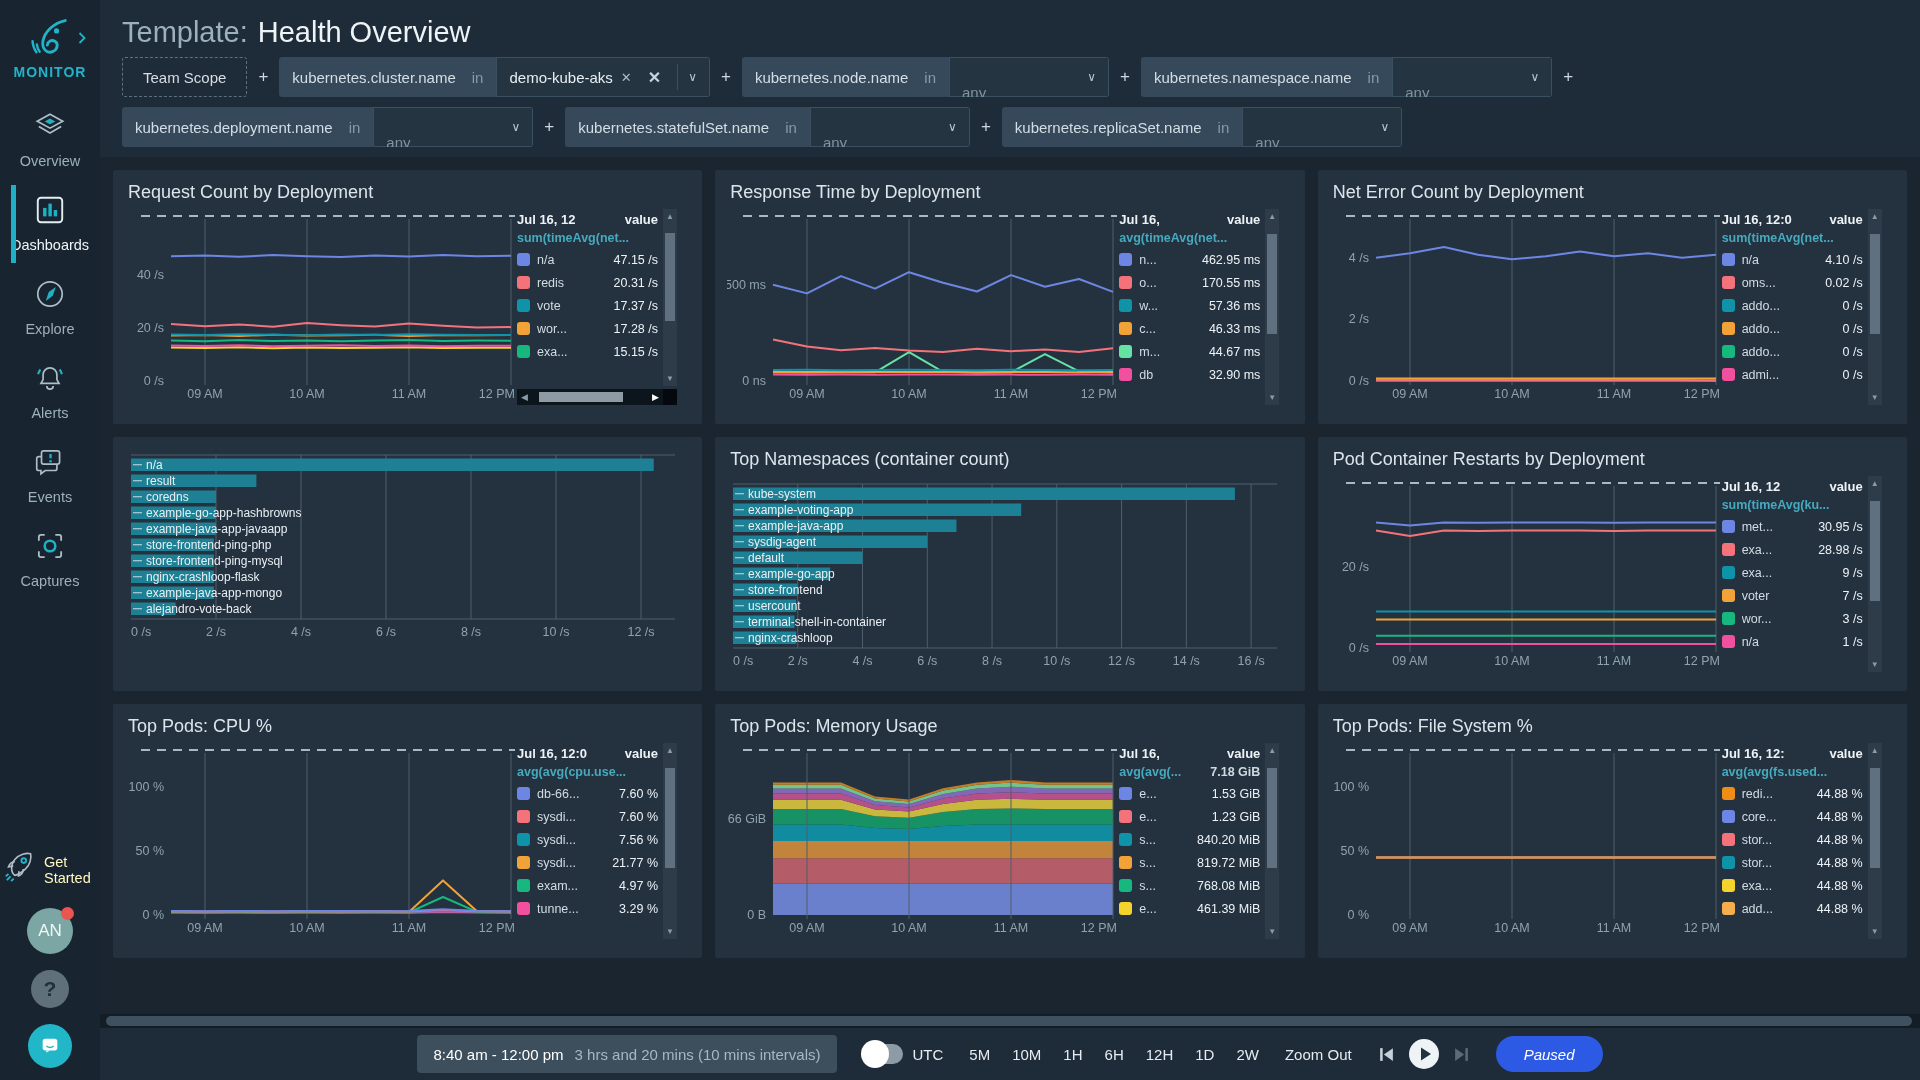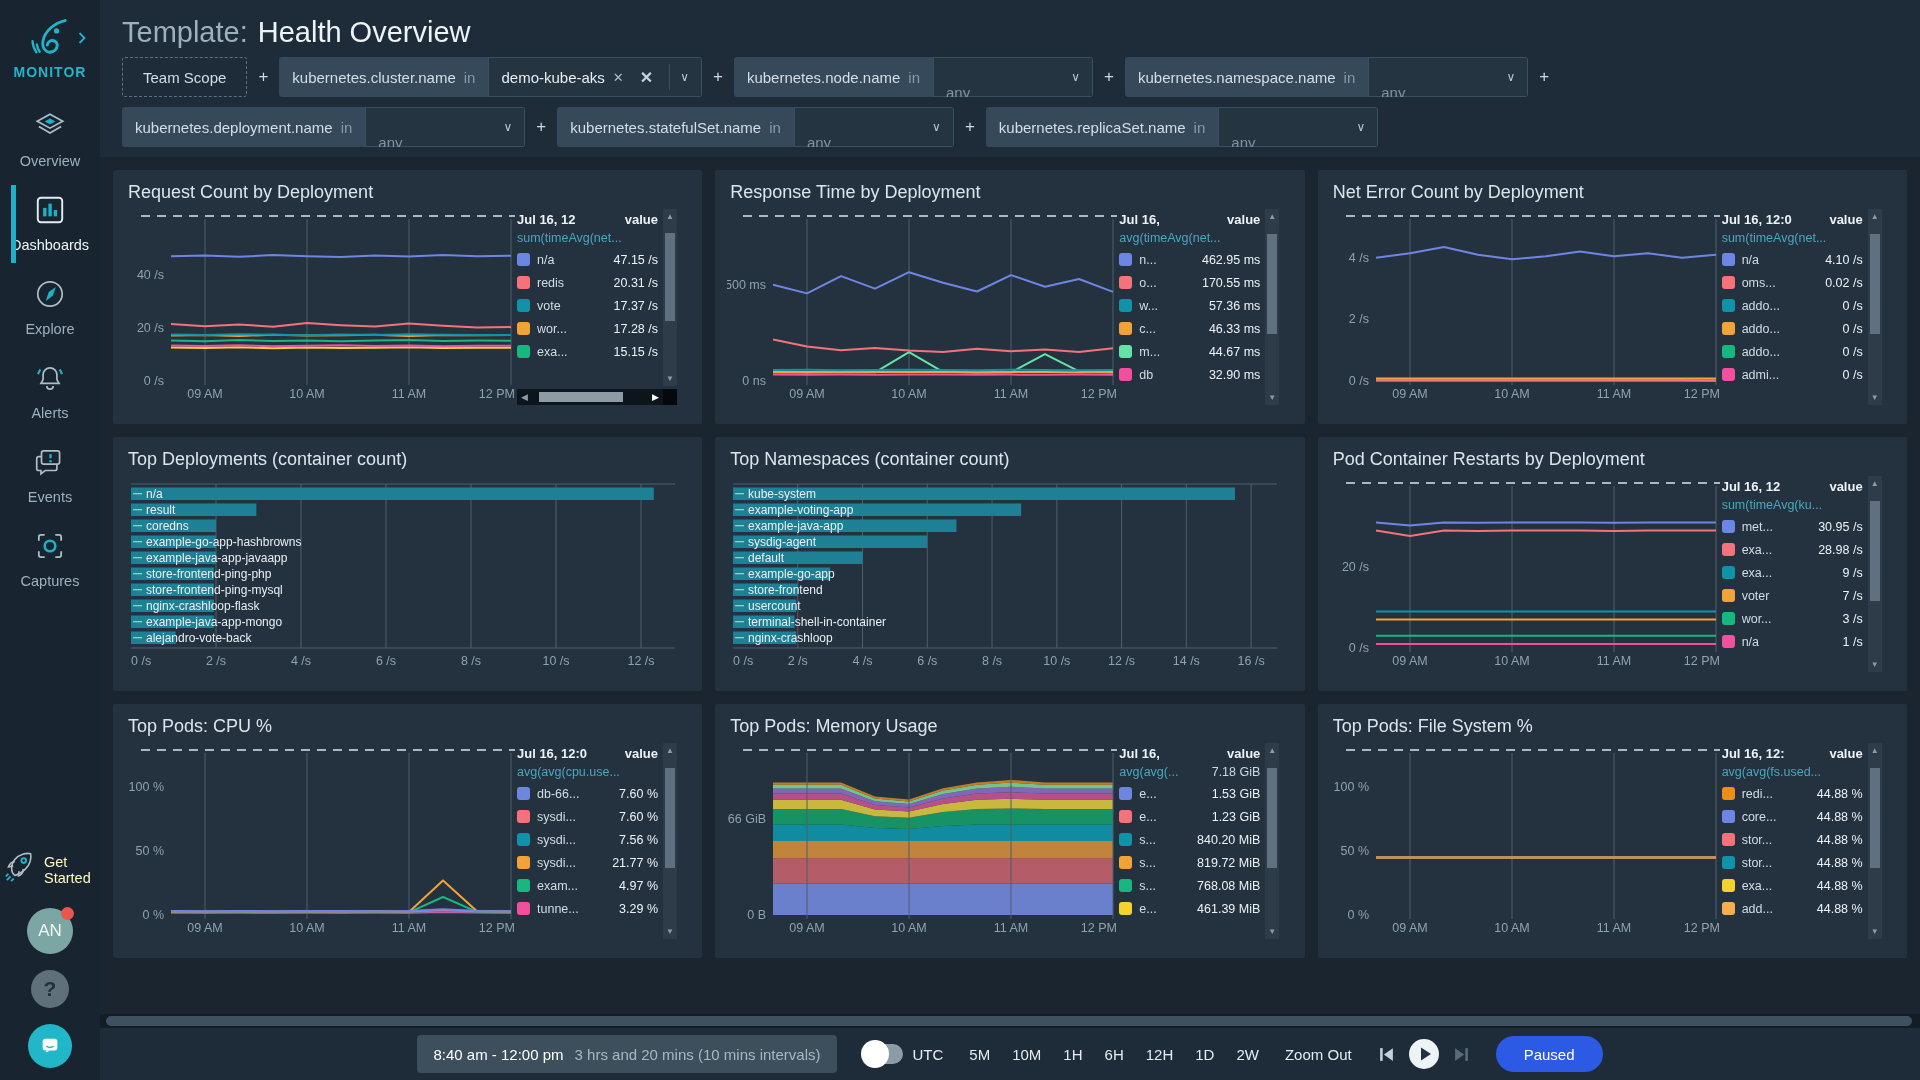--- a/index.html
+++ b/index.html
@@ -34,40 +34,40 @@
   .page-title { font-size:29px; font-weight:400; color:#eef3f6; }
   .page-title .prefix { color:#9db0bd; margin-right:10px; }
   .create-btn { position:absolute; right:0; top:12px; background:#14a9c4; color:#fff; font-size:17px;
     padding:13px 24px; border:none; border-radius:3px 0 0 3px; cursor:pointer; font-family:inherit; }
   .filters { padding:0 22px 10px; display:flex; flex-direction:column; gap:10px; flex:none; }
   .f-row { display:flex; align-items:center; gap:10px; }
   .team-scope { border:1px dashed #5b7181; border-radius:3px; padding:0 20px; height:40px; display:flex; align-items:center;
     color:#d5dee5; font-size:15px; cursor:pointer; }
   .plus { color:#cdd8e0; font-size:17px; padding:0 1px; cursor:pointer; }
   .chip { display:flex; height:40px; align-items:stretch; border-radius:3px; overflow:hidden; font-size:15px; }
-  .chip-field { background:#35495b; display:flex; align-items:center; padding:0 13px; gap:8px; color:#d5dee5; cursor:pointer; }
+  .chip-field { background:#35495b; display:flex; align-items:center; padding:0 13px; gap:16px; color:#d5dee5; cursor:pointer; }
   .chip-field .op { color:#8699a6; }
   .chip-value { background:#243441; border:1px solid #3a4f5f; display:flex; align-items:center; padding:0 12px; gap:10px;
     min-width:160px; cursor:pointer; }
   .chip-value .val-any { color:#7f93a0; flex:1;margin-top:31px; }
   .chip-value .val-set { color:#e8eef3; display:flex; align-items:center; gap:8px; flex:1; }
   .chip-value .tag-x { color:#aebcc6; font-size:13px; cursor:pointer; }
   .chip-value .clear-x { color:#c7d2da; font-size:16px; font-weight:bold; cursor:pointer; padding:0 6px; }
   .chip-value .vdiv { width:1px; background:#3a4f5f; align-self:stretch; margin:6px 0; }
   .chip-value .chev { color:#b9c6cf; font-size:12px; }
   #charts { flex:1; background:#1a2530; padding:13px 13px 0; display:grid;
     grid-template-columns:repeat(3,1fr); gap:13px; align-content:start; }
   .card { background:#243240; border-radius:2px; padding:10px 12px 6px; height:254px; }
   .card-title { font-size:18px; color:#dce5eb; margin:2px 0 6px 3px; font-weight:400; }
   .card-body { display:flex; }
   .legend-wrap { width:160px; display:flex; flex-direction:column; flex:none; }
   .legend-main { display:flex; flex:1; }
   .legend { flex:1; font-size:12.5px; overflow:hidden; }
   .lg-head { display:flex; justify-content:space-between; font-weight:bold; color:#edf2f6; padding:3px 0 2px; font-size:13px; }
-  .lg-metric { color:#46a9bd; padding:2px 0 3px; white-space:nowrap; display:flex; justify-content:space-between; }
+  .lg-metric { color:#46a9bd; padding:2px 0 3px; white-space:nowrap; display:flex; justify-content:space-between;font-weight:bold; }
   .lg-metric .mval { color:#9fb1bc; }
   .lg-row { display:flex; align-items:center; gap:7px; height:23px; cursor:pointer; }
   .lg-row .sw { width:13px; height:13px; border-radius:3px; flex:none; }
   .lg-row .nm { color:#d2dce3; flex:1; white-space:nowrap; overflow:hidden; }
   .lg-row .vl { color:#edf2f6; white-space:nowrap; }
   .vscroll { width:14px; margin-left:5px; background:#2e3c49; display:flex; flex-direction:column; align-items:center; padding:2px 0; flex:none; }
   .vs-arrow { color:#8a9ba7; font-size:8px; line-height:11px; cursor:pointer; }
   .vs-track { flex:1; width:10px; margin:2px 0; position:relative; }
   .vs-thumb { position:absolute; top:6%; left:0; width:10px; height:60%; background:#5f7080; cursor:grab; }
   .hscroll { height:16px; display:flex; align-items:center; background:#0d151c; margin-top:3px; }
@@ -87,21 +87,21 @@
   .utc-wrap { display:flex; align-items:center; gap:10px; }
   .toggle { width:40px; height:20px; background:#8c9ba6; border-radius:10px; position:relative; cursor:pointer; }
   .toggle .knob { position:absolute; left:-2px; top:-4px; width:28px; height:28px; background:#ffffff; border-radius:50%; }
   .utc-label { color:#e8eff4; }
   .intervals { display:flex; gap:22px; color:#e4ecf1; }
   .intervals span { cursor:pointer; }
   .zoom-out { color:#e4ecf1; cursor:pointer; }
   .playback { display:flex; align-items:center; gap:13px; }
   .pb-btn { cursor:pointer; display:flex; align-items:center; }
   .paused-btn { background:#2c5ae4; color:#fff; border:none; border-radius:18px; height:36px; padding:0 28px;
-    font-size:15px; cursor:pointer; font-family:inherit; }
+    font-size:15px; cursor:pointer; font-family:inherit;font-style:italic; }
 </style>
 </head>
 <body>
 
 <div id="sidebar">
   <div class="logo-wrap">
     <svg viewBox="0 0 44 44" width="48" height="48" fill="none">
       <path d="M36 6 C26 8 17 16 15.5 25 C14.5 32 19 36.5 24.5 34.5 C29 32.8 30 27 26.5 25 C23.5 23.3 20 25 19.5 28.5" stroke="#23b3c9" stroke-width="2.6" stroke-linecap="round"></path>
       <circle cx="28" cy="15.5" r="2.4" fill="#23b3c9"></circle>
       <path d="M10 28 a15 15 0 0 0 2.5 6.5" stroke="#23b3c9" stroke-width="2.2" stroke-linecap="round"></path>
@@ -506,21 +506,20 @@
                 <div class="vs-track">
                   <div class="vs-thumb"></div>
                 </div>
                 <div class="vs-arrow">▼</div>
               </div>
             </div>
           </div>
         </div>
       </div>
       <div class="card">
-        <div class="card-title">Top Deployments (container count)</div>
         <div class="card-body">
           <svg width="560" height="196" style="flex: 0 0 auto;">
             <line x1="6" y1="8" x2="550" y2="8" stroke="#4e5e6a"></line>
             <line x1="6" y1="172" x2="550" y2="172" stroke="#4e5e6a"></line>
             <text x="6" y="189" fill="#8fa2af" font-size="12.5" text-anchor="start" font-family="&quot;Liberation Sans&quot;, sans-serif">0 /s</text>
             <line x1="91" y1="8" x2="91" y2="172" stroke="#4e5e6a"></line>
             <text x="91" y="189" fill="#8fa2af" font-size="12.5" text-anchor="middle" font-family="&quot;Liberation Sans&quot;, sans-serif">2 /s</text>
             <line x1="176" y1="8" x2="176" y2="172" stroke="#4e5e6a"></line>
             <text x="176" y="189" fill="#8fa2af" font-size="12.5" text-anchor="middle" font-family="&quot;Liberation Sans&quot;, sans-serif">4 /s</text>
             <line x1="261" y1="8" x2="261" y2="172" stroke="#4e5e6a"></line>

